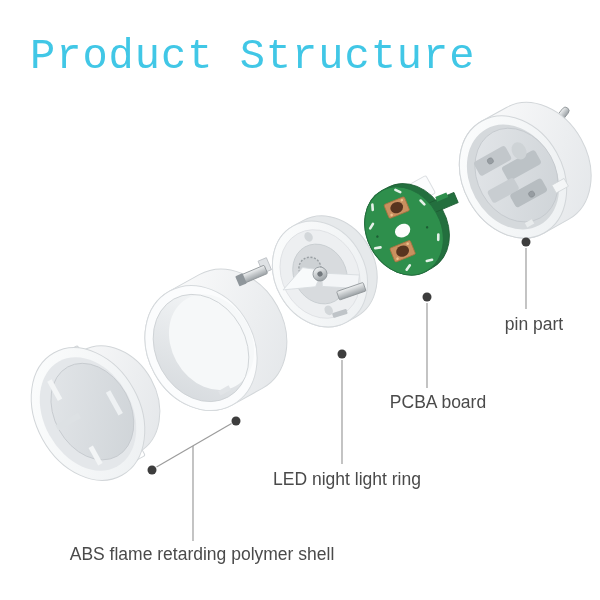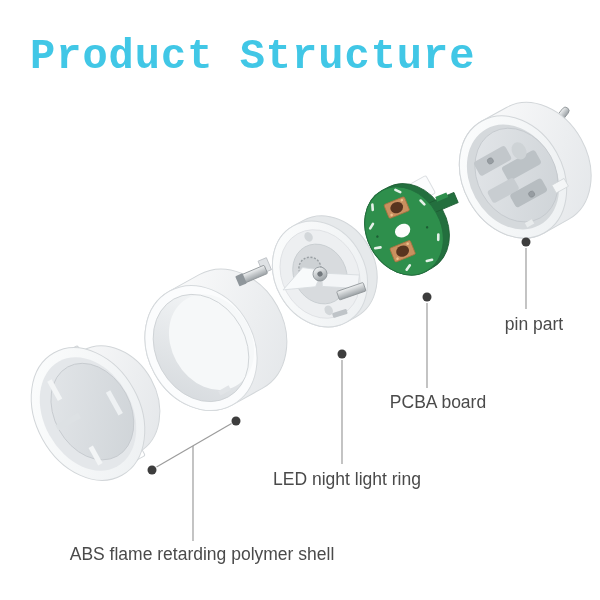--- a/index.html
+++ b/index.html
@@ -1,21 +1,21 @@
 <!DOCTYPE html>
 <html><head>
 <meta charset="utf-8">
 <style>
   html,body{margin:0;padding:0;background:#fff;}
   .stage{position:relative;width:600px;height:600px;background:#ffffff;overflow:hidden;
          font-family:"Liberation Sans",sans-serif;}
   .stage svg{position:absolute;left:0;top:0;}
   .page-title{position:absolute;left:30px;top:34px;width:560px;
               font-family:"Liberation Mono","DejaVu Sans Mono",monospace;
-              font-size:42px;line-height:1.1;font-weight:700;letter-spacing:1px;
+              font-size:42px;line-height:1.1;font-weight:400;letter-spacing:1px;
               color:#41c7e6;white-space:nowrap;}
   .callout-label{position:absolute;transform:translateX(-50%);
                  font-size:17.5px;color:#4a4a4a;white-space:nowrap;}
   .lead{stroke:#9c9c9c;stroke-width:1.2;fill:none;}
   .dot{fill:#3d3d3d;stroke:none;}
 </style>
 </head>
 <body>
 
 <div class="stage">

